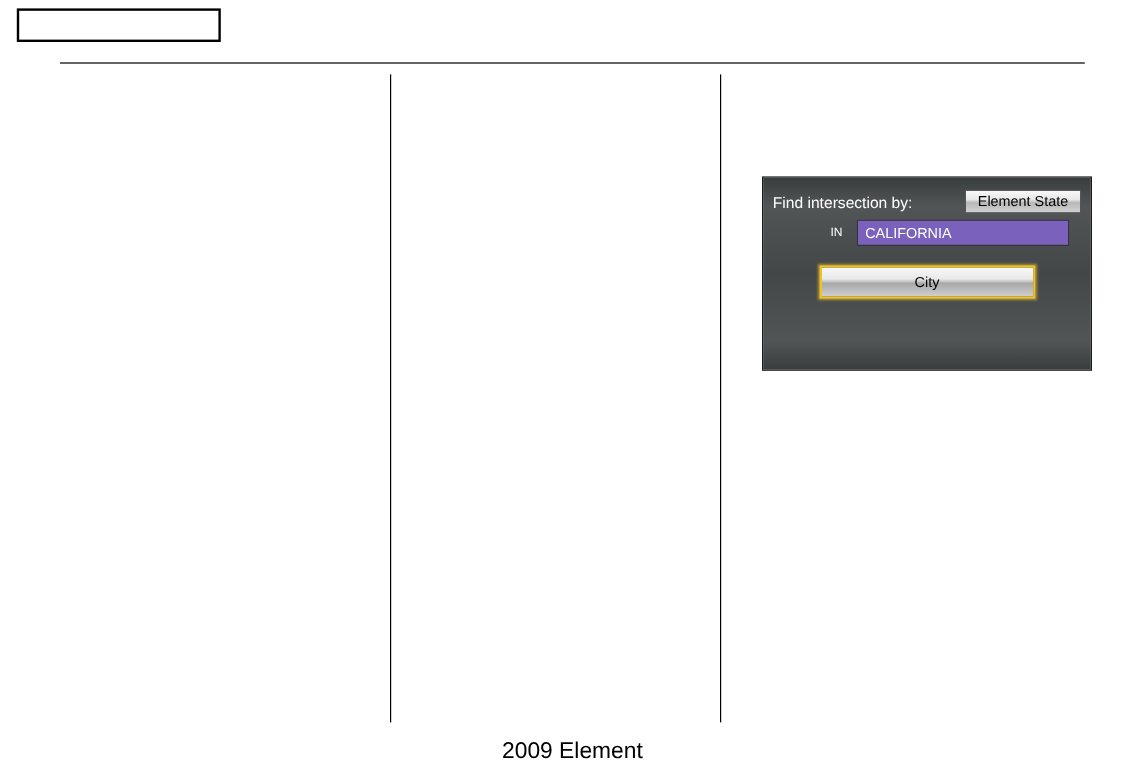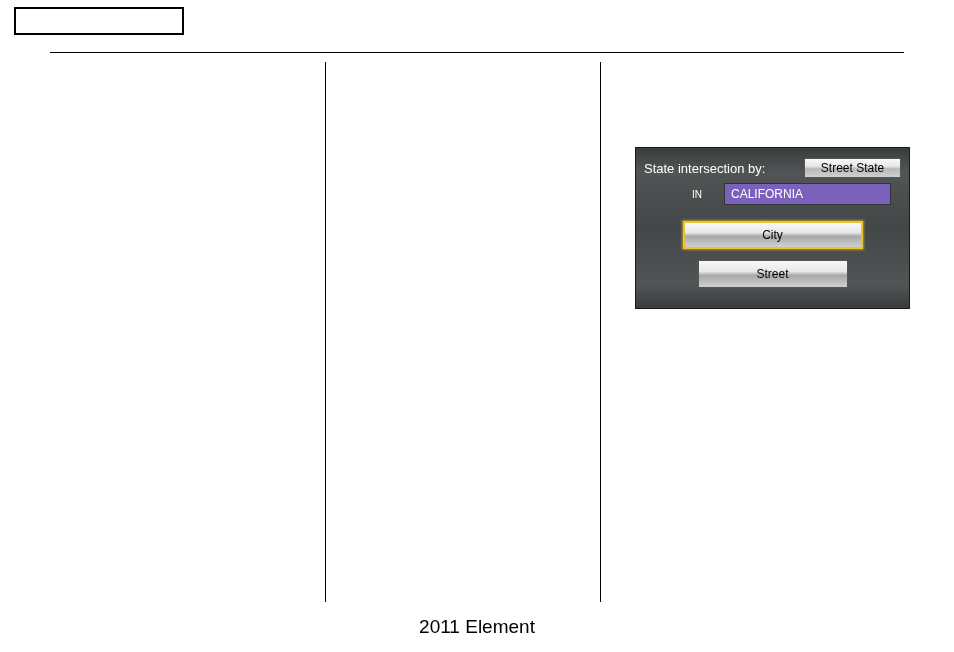--- a/index.html
+++ b/index.html
@@ -93,21 +93,21 @@
       cursor: pointer;
     }
     .state-row {
       position: absolute;
       top: 35px;
       left: 8px;
       right: 8px;
       height: 22px;
       display: flex;
       align-items: center;
-      gap: 22px;
+      gap: 12px;
     }
     .in-label {
       color: #fff;
       font-size: 10px;
       margin-left: 48px;
       text-transform: uppercase;
     }
     .state-value {
       flex: 1;
       height: 22px;
@@ -158,32 +158,29 @@
 <body>
 
 <div class="top-box"></div>
 
 <div class="hr-line"></div>
 <div class="col-divider-1"></div>
 <div class="col-divider-2"></div>
 
 <div class="nav-screenshot">
   <div class="nav-header-row">
-    <span class="nav-title">State intersection by:</span>
+    <span class="nav-title">Find intersection by:</span>
     <div class="change-state-btn">
-      <span>Street State</span>
+      <span>Element State</span>
     </div>
   </div>
   <div class="state-row">
     <span class="in-label">IN</span>
     <div class="state-value">
       <span>CALIFORNIA</span>
     </div>
   </div>
   <div class="city-btn">
     <span>City</span>
   </div>
-  <div class="street-btn">
-    <span>Street</span>
-  </div>
 </div>
 
-<div class="footer-text">2011  Element</div>
+<div class="footer-text">2009  Element</div>
 
 </body></html>

